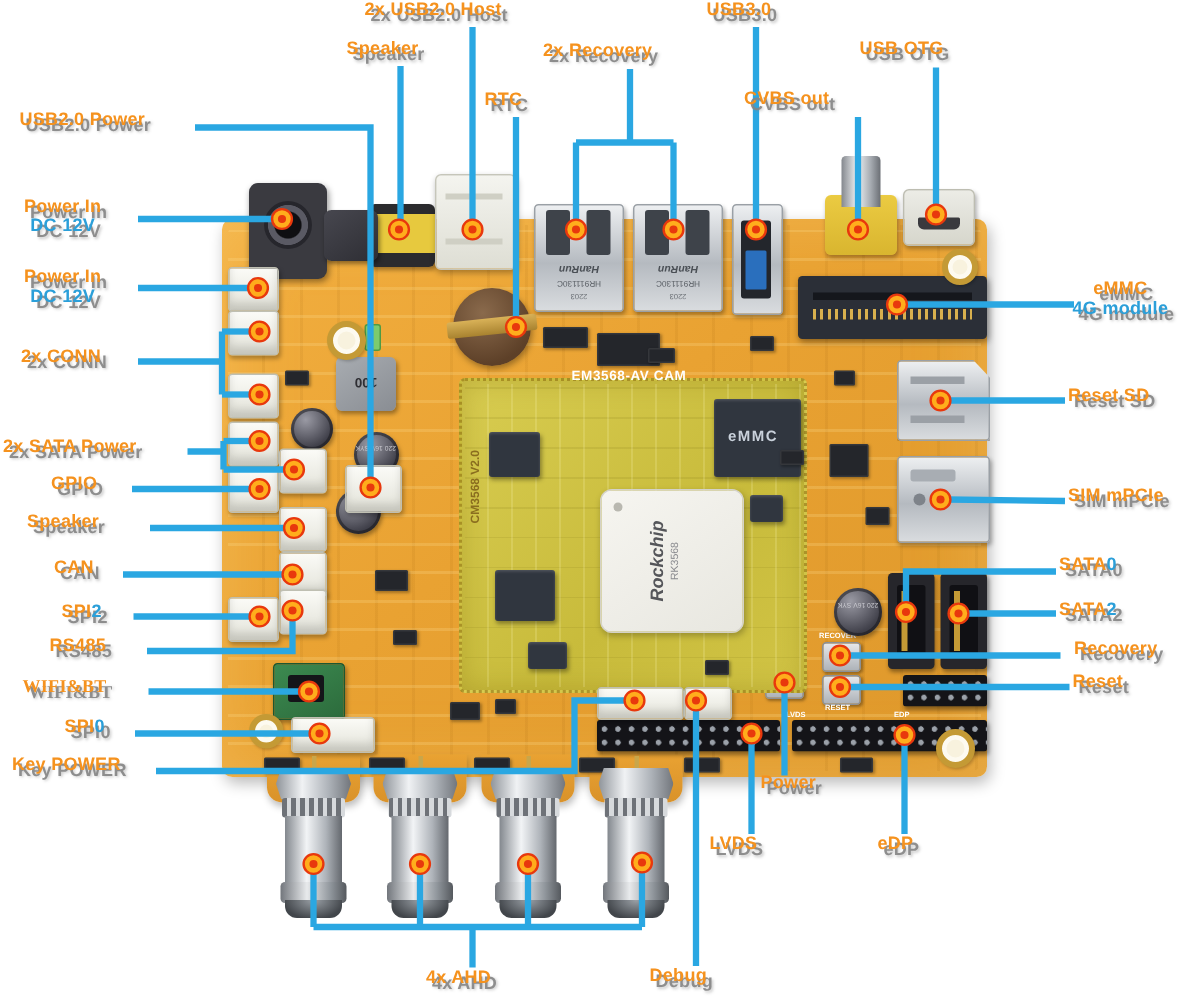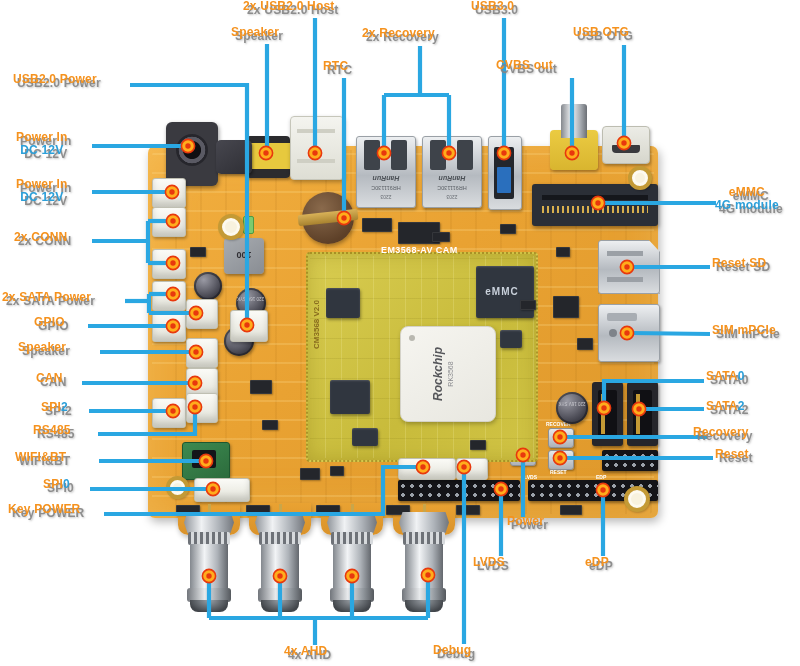--- a/index.html
+++ b/index.html
@@ -474,32 +474,32 @@
         <span class="o">Power In</span>
         <span class="b">DC 12V</span>
       </div>
       <div class="label-anno" style="left: 14px; top: 231px;"><span class="o">2x CONN</span></div>
       <div class="label-anno" style="left: 2px; top: 291px;"><span class="o">2x SATA Power</span></div>
       <div class="label-anno" style="left: 34px; top: 316px;"><span class="o">GPIO</span></div>
       <div class="label-anno" style="left: 18px; top: 341px;"><span class="o">Speaker</span></div>
       <div class="label-anno" style="left: 36px; top: 372px;"><span class="o">CAN</span></div>
       <div class="label-anno" style="left: 41px; top: 401px;"><span class="o">SPI</span><span class="b">2</span></div>
       <div class="label-anno" style="left: 33px; top: 424px;"><span class="o">RS485</span></div>
-      <div class="label-anno" style="left: 15px; top: 451px;"><span class="o">WIFI&amp;BT</span></div>
+      <div class="label-anno" style="left: 15px; top: 451px; font-family: Liberation Serif, serif;"><span class="o">WIFI&amp;BT</span></div>
       <div class="label-anno" style="left: 43px; top: 478px;"><span class="o">SPI</span><span class="b">0</span></div>
       <div class="label-anno" style="left: 8px; top: 503px;"><span class="o">Key POWER</span></div>
       <div class="label-anno stack" style="left: 715px; top: 186px;">
         <span class="o">eMMC</span>
         <span class="b">4G module</span>
       </div>
       <div class="label-anno" style="left: 712px; top: 257px;"><span class="o">Reset SD</span></div>
       <div class="label-anno" style="left: 712px; top: 324px;"><span class="o">SIM mPCIe</span></div>
       <div class="label-anno" style="left: 706px; top: 370px;"><span class="o">SATA</span><span class="b">0</span></div>
       <div class="label-anno" style="left: 706px; top: 400px;"><span class="o">SATA</span><span class="b">2</span></div>
-      <div class="label-anno" style="left: 693px; top: 426px;"><span class="o">Recovery</span></div>
+      <div class="label-anno" style="left: 716px; top: 426px;"><span class="o">Recovery</span></div>
       <div class="label-anno" style="left: 715px; top: 448px;"><span class="o">Reset</span></div>
       <div class="label-anno" style="left: 507px; top: 515px;"><span class="o">Power</span></div>
       <div class="label-anno" style="left: 473px; top: 556px;"><span class="o">LVDS</span></div>
       <div class="label-anno" style="left: 585px; top: 556px;"><span class="o">eDP</span></div>
       <div class="label-anno" style="left: 433px; top: 644px;"><span class="o">Debug</span></div>
       <div class="label-anno" style="left: 284px; top: 645px;"><span class="o">4x AHD</span></div>
     </div>
 </div>
 
 </body></html>

